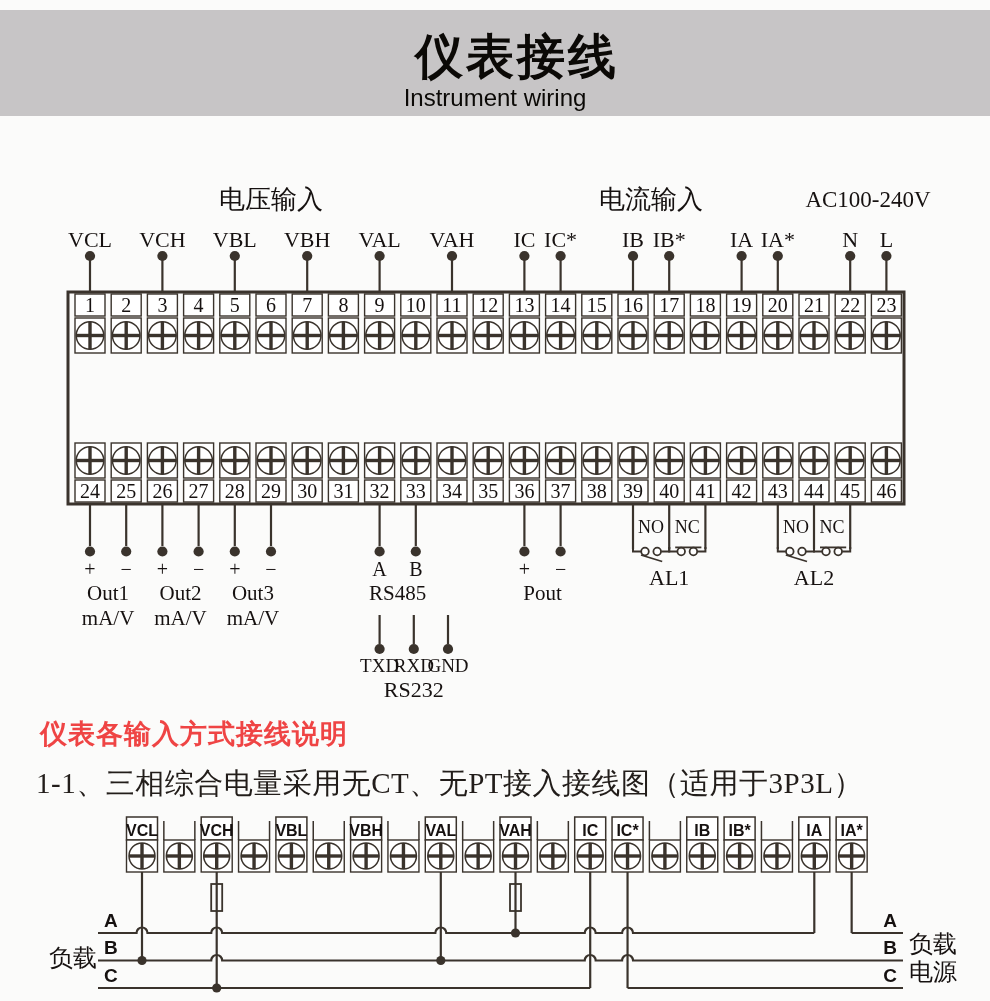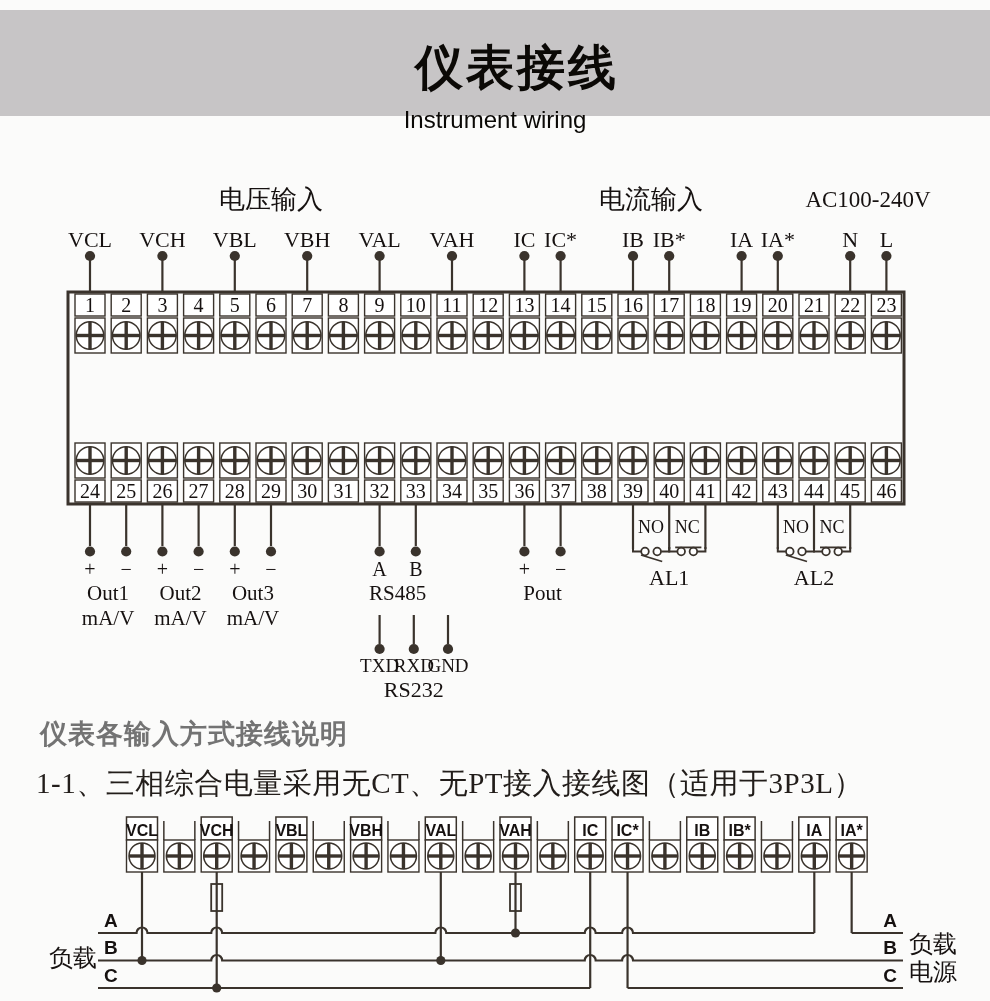--- a/index.html
+++ b/index.html
@@ -1,23 +1,23 @@
 <!DOCTYPE html>
 <html><head>
 <meta charset="utf-8">
 <style>
   html,body{margin:0;padding:0;background:#e8e8e8;}
   .page{position:relative;width:990px;height:1001px;background:#fbfbfa;overflow:hidden;
         font-family:"Liberation Sans",sans-serif;}
   .banner{position:absolute;left:0;top:10px;width:990px;height:106px;background:#c7c5c6;text-align:center;}
-  .title-zh{margin:15px;padding-top:18px;font-size:48px;font-weight:bold;letter-spacing:3px;
+  .title-zh{margin:4px;padding-top:18px;font-size:48px;font-weight:bold;letter-spacing:3px;
             color:#0b0906;line-height:1.05;font-family:"Liberation Sans",sans-serif;padding-left:44px;}
   .title-en{margin:0;margin-top:-2px;font-size:24px;color:#0b0906;font-family:"Liberation Sans",sans-serif;}
   #diagram-svg{position:absolute;left:0;top:0;}
-  .section-heading{position:absolute;left:40px;top:716px;font-size:27px;font-weight:bold;color:#737373;
+  .section-heading{position:absolute;left:40px;top:716px;font-size:27px;font-weight:bold;color:#ef4444;
                    font-family:Liberation Mono, monospace;letter-spacing:1px;}
   .section-subtitle{position:absolute;left:36px;top:764px;font-size:29px;color:#221d1a;
                     font-family:"Liberation Serif","DejaVu Serif",serif;letter-spacing:0.5px;text-align:center;}
 </style>
 </head>
 <body>
 
 <div class="page">
   <div class="banner">
     <div class="title-zh">仪表接线</div>

